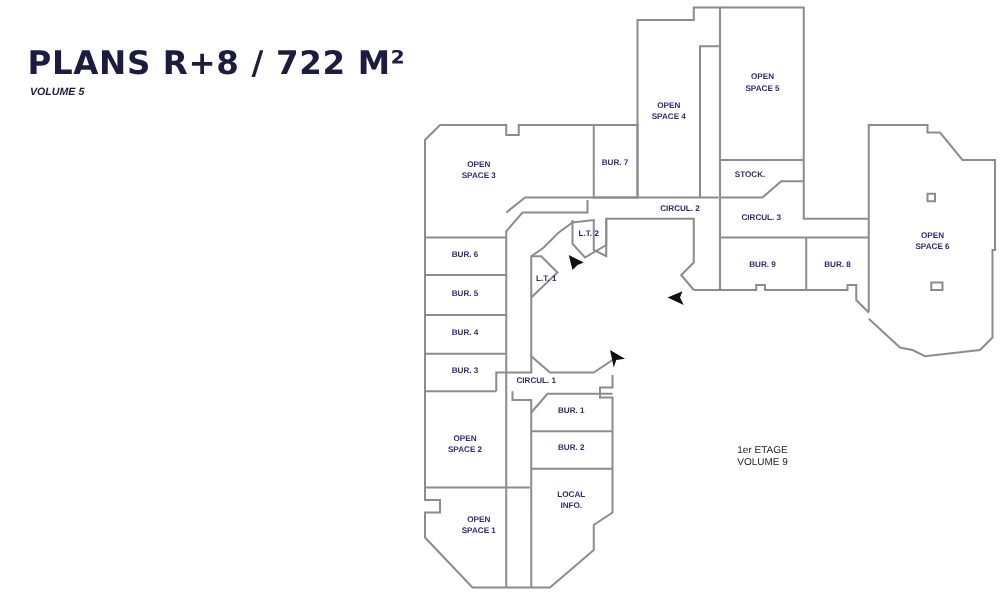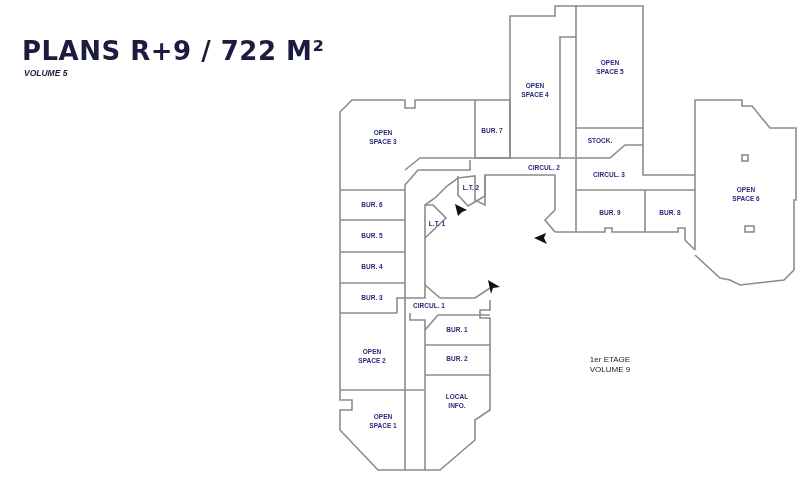--- a/index.html
+++ b/index.html
@@ -7,21 +7,21 @@
   .title { position: absolute; left: 22px; top: 36px; font-family: "DejaVu Sans", sans-serif; font-weight: bold; font-size: 26px; color: #1c1c40; letter-spacing: 0.5px; margin: 0; }
   .subtitle { position: absolute; left: 24px; top: 68px; font-family: "Liberation Sans", sans-serif; font-weight: bold; font-style: italic; font-size: 8.5px; color: #1c1c40; }
   .plan { position: absolute; left: 0; top: 0; width: 800px; height: 478px; }
   .wall { fill: none; stroke: #8c8c8c; stroke-width: 1.6; stroke-linejoin: miter; }
   .room-label { position: absolute; font-family: "Liberation Sans", sans-serif; font-weight: bold; font-size: 6.5px; color: #2a2a7a; text-align: center; line-height: 8.5px; white-space: pre-line; transform: translate(-50%, -50%); }
   .floor-label { position: absolute; font-family: "Liberation Sans", sans-serif; font-size: 8px; color: #222; text-align: center; line-height: 10px; transform: translate(-50%, -50%); white-space: pre-line; }
 </style>
 </head>
 <body>
 
-<div class="title">PLANS R+9 / 722 M²</div>
+<div class="title">PLANS R+8 / 722 M²</div>
 <div class="subtitle">VOLUME 5</div>
 
 <svg class="plan" viewBox="0 0 800 478" xmlns="http://www.w3.org/2000/svg">
 
   <polyline class="wall" points="475,100 415,100 415,108 405,108 405,100 352,100 340,112 340,400 352,400 352,410 340,410 340,430 378,470 405,470"></polyline>
 
   <polyline class="wall" points="405,470 440,470 475,440 475,420 490,410 490,318 480,318 480,310 490,310 490,300"></polyline>
 
   <polyline class="wall" points="405,470 405,185 418,170 470,170 470,160"></polyline>
 

